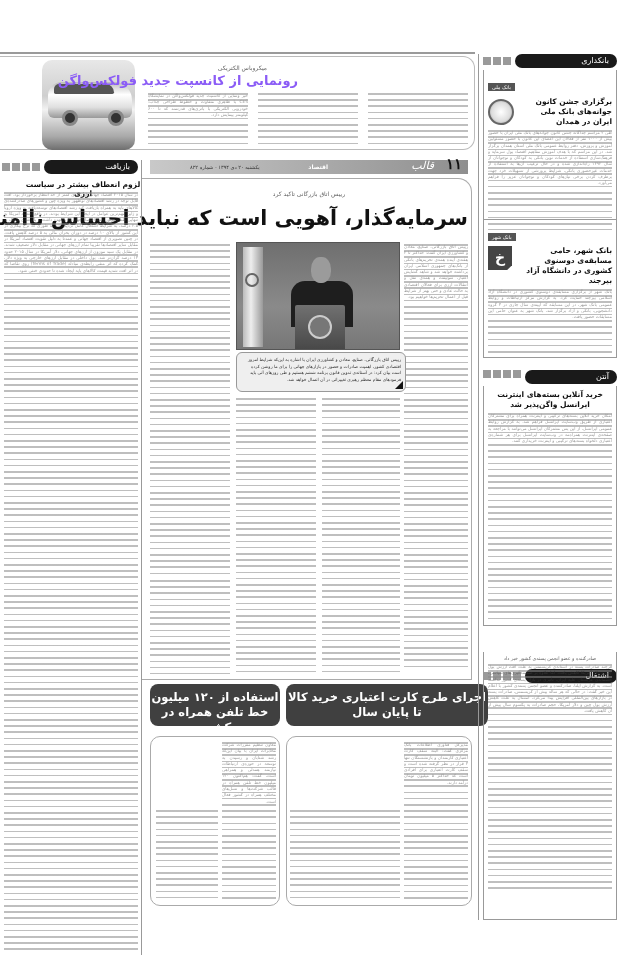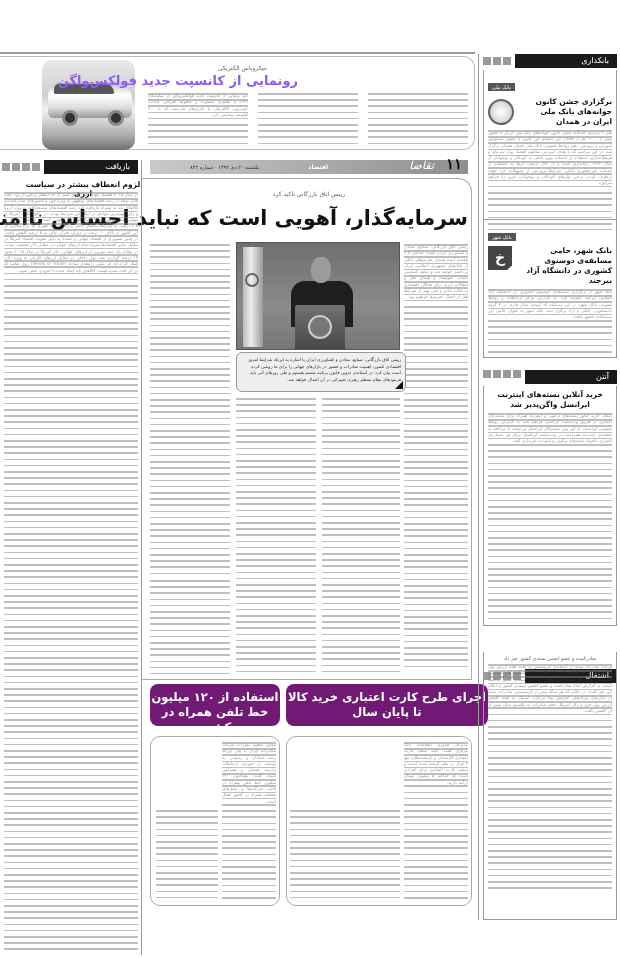--- a/index.html
+++ b/index.html
@@ -9,42 +9,42 @@
   .txt { font-size: 4.3px; line-height: 6.3px; color: #444; text-align: justify; overflow: hidden; }
   .lines { background: repeating-linear-gradient(to bottom, #8a8a8a 0, #8a8a8a 1.6px, transparent 1.6px, transparent 6.2px); opacity: .55; }
   .topbar { left: 0; top: 52px; width: 475px; height: 2px; background: #9a9a9a; }
   .topbox { left: 0; top: 56px; width: 475px; height: 94px; border: 1px solid #bbb; border-left: none; border-radius: 0 12px 12px 0; }
   .car-img { left: 42px; top: 60px; width: 93px; height: 90px; border-radius: 10px; background: linear-gradient(180deg,#e8e8e8 0%,#cfcfcf 40%,#f2f2f2 55%,#a9a9a9 85%,#6e6e6e 100%); overflow: hidden; }
   .car-body { position: absolute; left: 6px; top: 22px; width: 84px; height: 36px; background: linear-gradient(180deg,#bbb 0,#fff 35%,#e0e0e0 70%,#999 100%); border-radius: 14px 18px 6px 6px; }
   .car-win { position: absolute; left: 12px; top: 24px; width: 60px; height: 10px; background: #555; border-radius: 6px 10px 2px 2px; }
   .car-wheel { position: absolute; top: 50px; width: 16px; height: 16px; border-radius: 50%; background: #333; border: 3px solid #888; }
   .h-kicker { font-size: 6px; color: #666; }
   .h-top { font-size: 13px; font-weight: bold; color: #8b5cf6; }
-  .sec-head { height: 14px; background: #1a1a1a; color: #fff; font-size: 8px; line-height: 14px; padding-right: 8px; }
+  .sec-head { height: 14px; background: #1a1a1a; color: #fff; font-size: 8px; line-height: 14px; padding-right: 8px; border-radius: 7px; }
   .sec-blocks { display: flex; gap: 2px; }
   .sec-blocks span { width: 8px; height: 8px; background: #9a9a9a; display: block; }
   .side { left: 483px; width: 134px; }
   .side-box { border: 1px solid #999; border-top: none; padding: 4px; }
   .side-title { font-size: 7.5px; font-weight: bold; color: #111; line-height: 10px; }
   .tag { font-size: 5px; color: #fff; background: #555; padding: 1px 4px; display: inline-block; }
   .emblem { width: 26px; height: 26px; border-radius: 50%; border: 2px solid #666; background: radial-gradient(circle,#fff 0,#ddd 60%,#888 100%); }
   .news-logo { width: 24px; height: 24px; background: #444; color: #fff; font-size: 14px; font-weight: bold; text-align: center; line-height: 24px; clip-path: polygon(0 0,100% 0,100% 80%,80% 100%,0 100%); }
   .pagehdr { left: 150px; top: 160px; width: 318px; height: 14px; background: linear-gradient(90deg,#c9c9c9,#8f8f8f); color: #fff; font-size: 6px; line-height: 14px; }
   .mainbox { left: 142px; top: 178px; width: 330px; height: 502px; border: 1px solid #aaa; border-left: none; border-radius: 0 14px 0 0; }
   .h-main { font-size: 20.5px; font-weight: bold; color: #111; white-space: nowrap; letter-spacing: -0.5px; }
   .photo { left: 236px; top: 242px; width: 164px; height: 108px; background: linear-gradient(180deg,#6f6f6f 0%,#8a8a8a 60%,#777 100%); border: 1px solid #555; overflow: hidden; }
   .flag { position: absolute; left: 6px; top: 4px; width: 20px; height: 100px; background: linear-gradient(90deg,#bbb,#eee 40%,#999); }
   .flag-emb { position: absolute; left: 8px; top: 30px; width: 14px; height: 14px; border-radius: 50%; border: 2px solid #666; }
   .person-head { position: absolute; left: 74px; top: 14px; width: 20px; height: 26px; border-radius: 45%; background: #caa; filter: grayscale(1); background-color: #9b9b9b; }
   .person-body { position: absolute; left: 54px; top: 38px; width: 62px; height: 46px; background: #1e1e1e; border-radius: 14px 14px 0 0; }
   .podium { position: absolute; left: 58px; top: 62px; width: 50px; height: 46px; background: linear-gradient(180deg,#8a6d4a,#5a4330); filter: grayscale(1); border-radius: 2px; }
   .podium-emb { position: absolute; left: 71px; top: 72px; width: 24px; height: 24px; border-radius: 50%; border: 2px solid #ccc; background: #777; }
   .caption { left: 236px; top: 352px; width: 170px; height: 40px; background: #efefef; border: 1px solid #999; border-radius: 6px; padding: 4px; font-size: 4.4px; line-height: 6.6px; color: #333; }
   .caption-corner { position: absolute; right: 2px; bottom: 2px; width: 0; height: 0; border-left: 8px solid transparent; border-bottom: 8px solid #111; }
-  .gray-hd { height: 42px; background: #701a75; border-radius: 8px; color: #fff; font-size: 11.5px; font-weight: bold; text-align: center; line-height: 15px; padding-top: 6px; }
+  .gray-hd { height: 42px; background: #404040; border-radius: 8px; color: #fff; font-size: 11.5px; font-weight: bold; text-align: center; line-height: 15px; padding-top: 6px; }
   .box-r { border: 1px solid #aaa; border-radius: 10px; }
   .divider-v { background: #999; width: 1px; }
 </style>
 </head>
 <body>
 
 <div class="abs topbar"></div>
 <div class="abs topbox"></div>
 
 <div class="abs car-img">
@@ -58,21 +58,21 @@
 <div class="abs h-top" style="left:148px;top:73px;width:150px;text-align:right;white-space:nowrap">رونمایی از کانسپت جدید فولکس‌واگن</div>
 
 <div class="abs" style="left:148px;top:93px;width:320px;height:52px;display:flex;gap:10px">
   <div class="txt lines" style="flex:1"></div>
   <div class="txt lines" style="flex:1"></div>
   <div class="txt lines" style="flex:1">خبر ونمایی از کانسپت جدید فولکس‌واگن در نمایشگاه CES با ظاهری متفاوت و خطوط طراحی جذاب؛ خودرویی الکتریکی با باتری‌های قدرتمند که تا ۶۰۰ کیلومتر پیمایش دارد.</div>
 </div>
 
 <div class="abs pagehdr">
   <span style="position:absolute;right:6px;top:-3px;font-size:15px;font-weight:bold;color:#111;font-family:'DejaVu Serif',serif">۱۱</span>
-  <span style="position:absolute;right:34px;top:-1px;font-size:11px;font-style:italic;color:#fff;font-family:'DejaVu Serif',serif">تقاضا</span>
+  <span style="position:absolute;right:34px;top:-1px;font-size:11px;font-style:italic;color:#fff;font-family:'DejaVu Serif',serif">قالب</span>
   <span style="position:absolute;right:140px;top:0;font-size:6px;font-weight:bold">اقتصاد</span>
   <span style="position:absolute;left:40px;top:0;font-size:5px;color:#333">یکشنبه ۲۰ دی ۱۳۹۴ - شماره ۸۲۲</span>
 </div>
 
 <div class="abs mainbox"></div>
 <div class="abs h-kicker" style="left:150px;top:190px;width:318px;text-align:center">رییس اتاق بازرگانی تاکید کرد</div>
 <div class="abs h-main" style="left:150px;top:206px;width:318px;text-align:right">سرمایه‌گذار، آهویی است که نباید احساس ناامنی کند!</div>
 
 <div class="abs txt lines" style="left:404px;top:244px;width:64px;height:428px">رییس اتاق بازرگانی، صنایع، معادن و کشاورزی ایران گفت: حداکثر تا ۲ هفته‌ی آینده همه‌ی تحریم‌های بانکی از بانک‌های جمهوری اسلامی ایران برداشته خواهد شد و شاهد گشایش اعتبار، سوئیفت و همه‌ی نقل و انتقالات ارزی برای فعالان اقتصادی به حالت عادی و حتی بهتر از شرایط قبل از اعمال تحریم‌ها خواهیم بود.</div>
 <div class="abs txt lines" style="left:150px;top:244px;width:80px;height:330px"></div>

